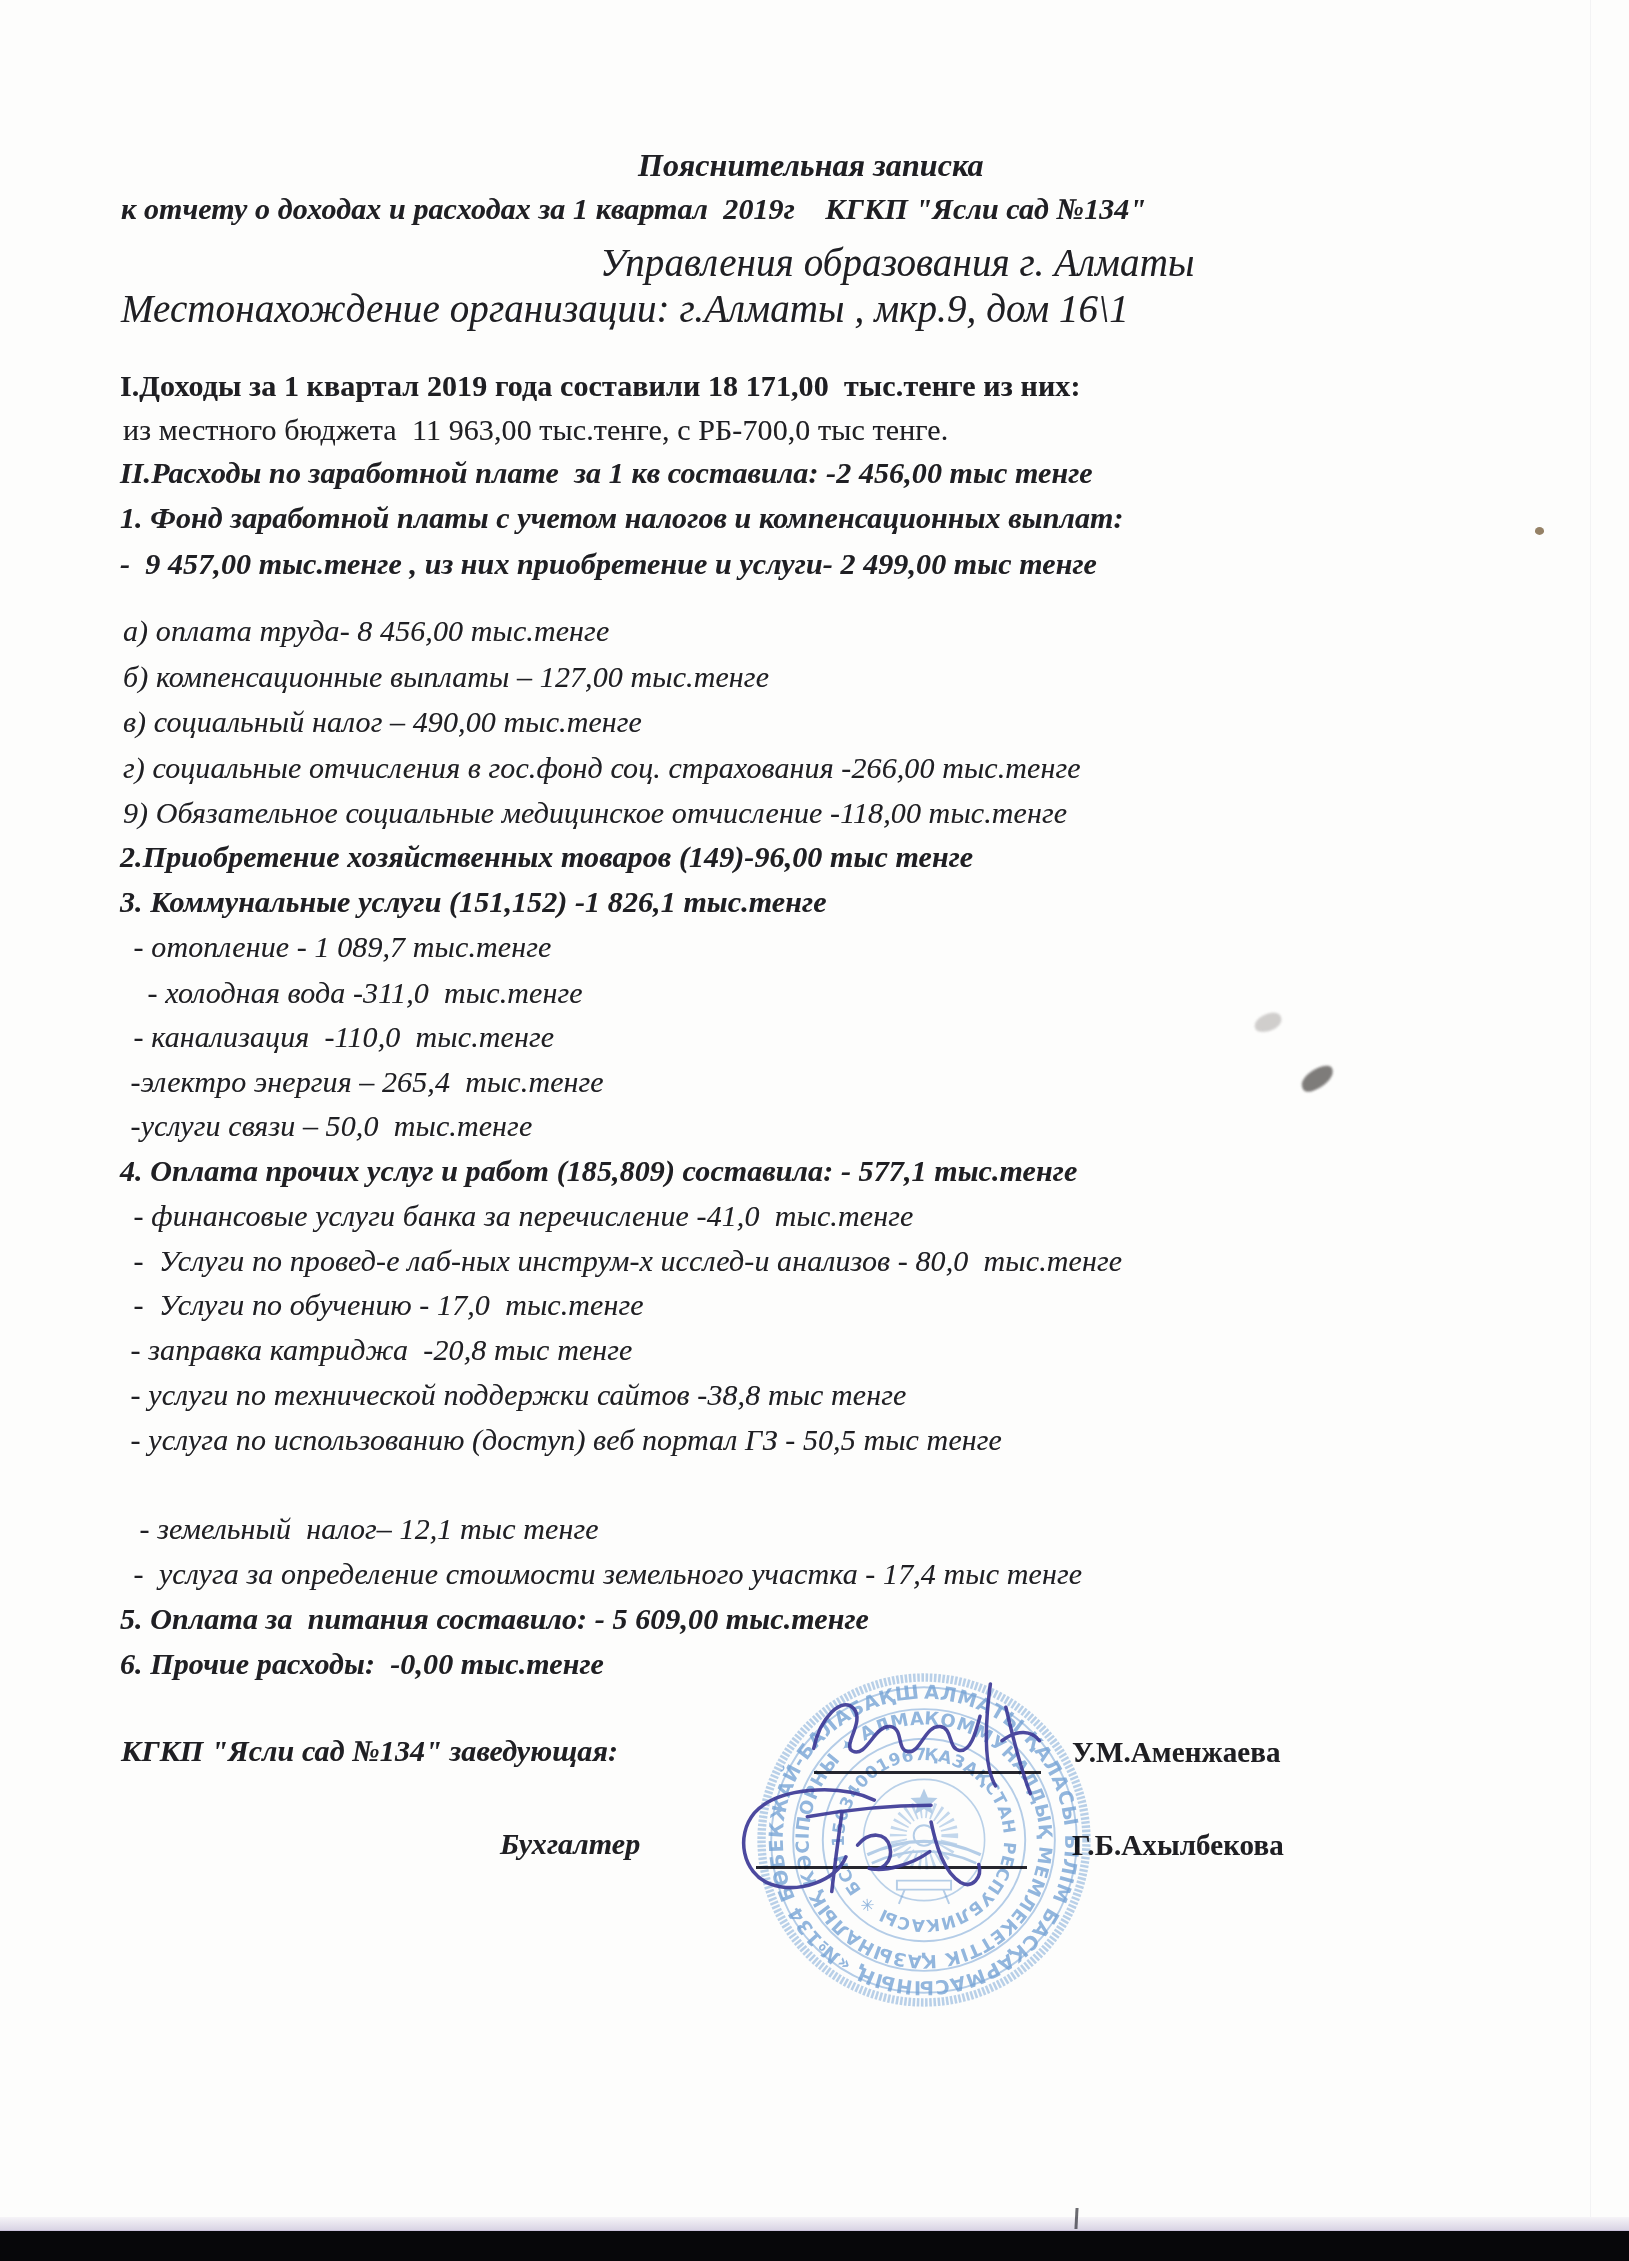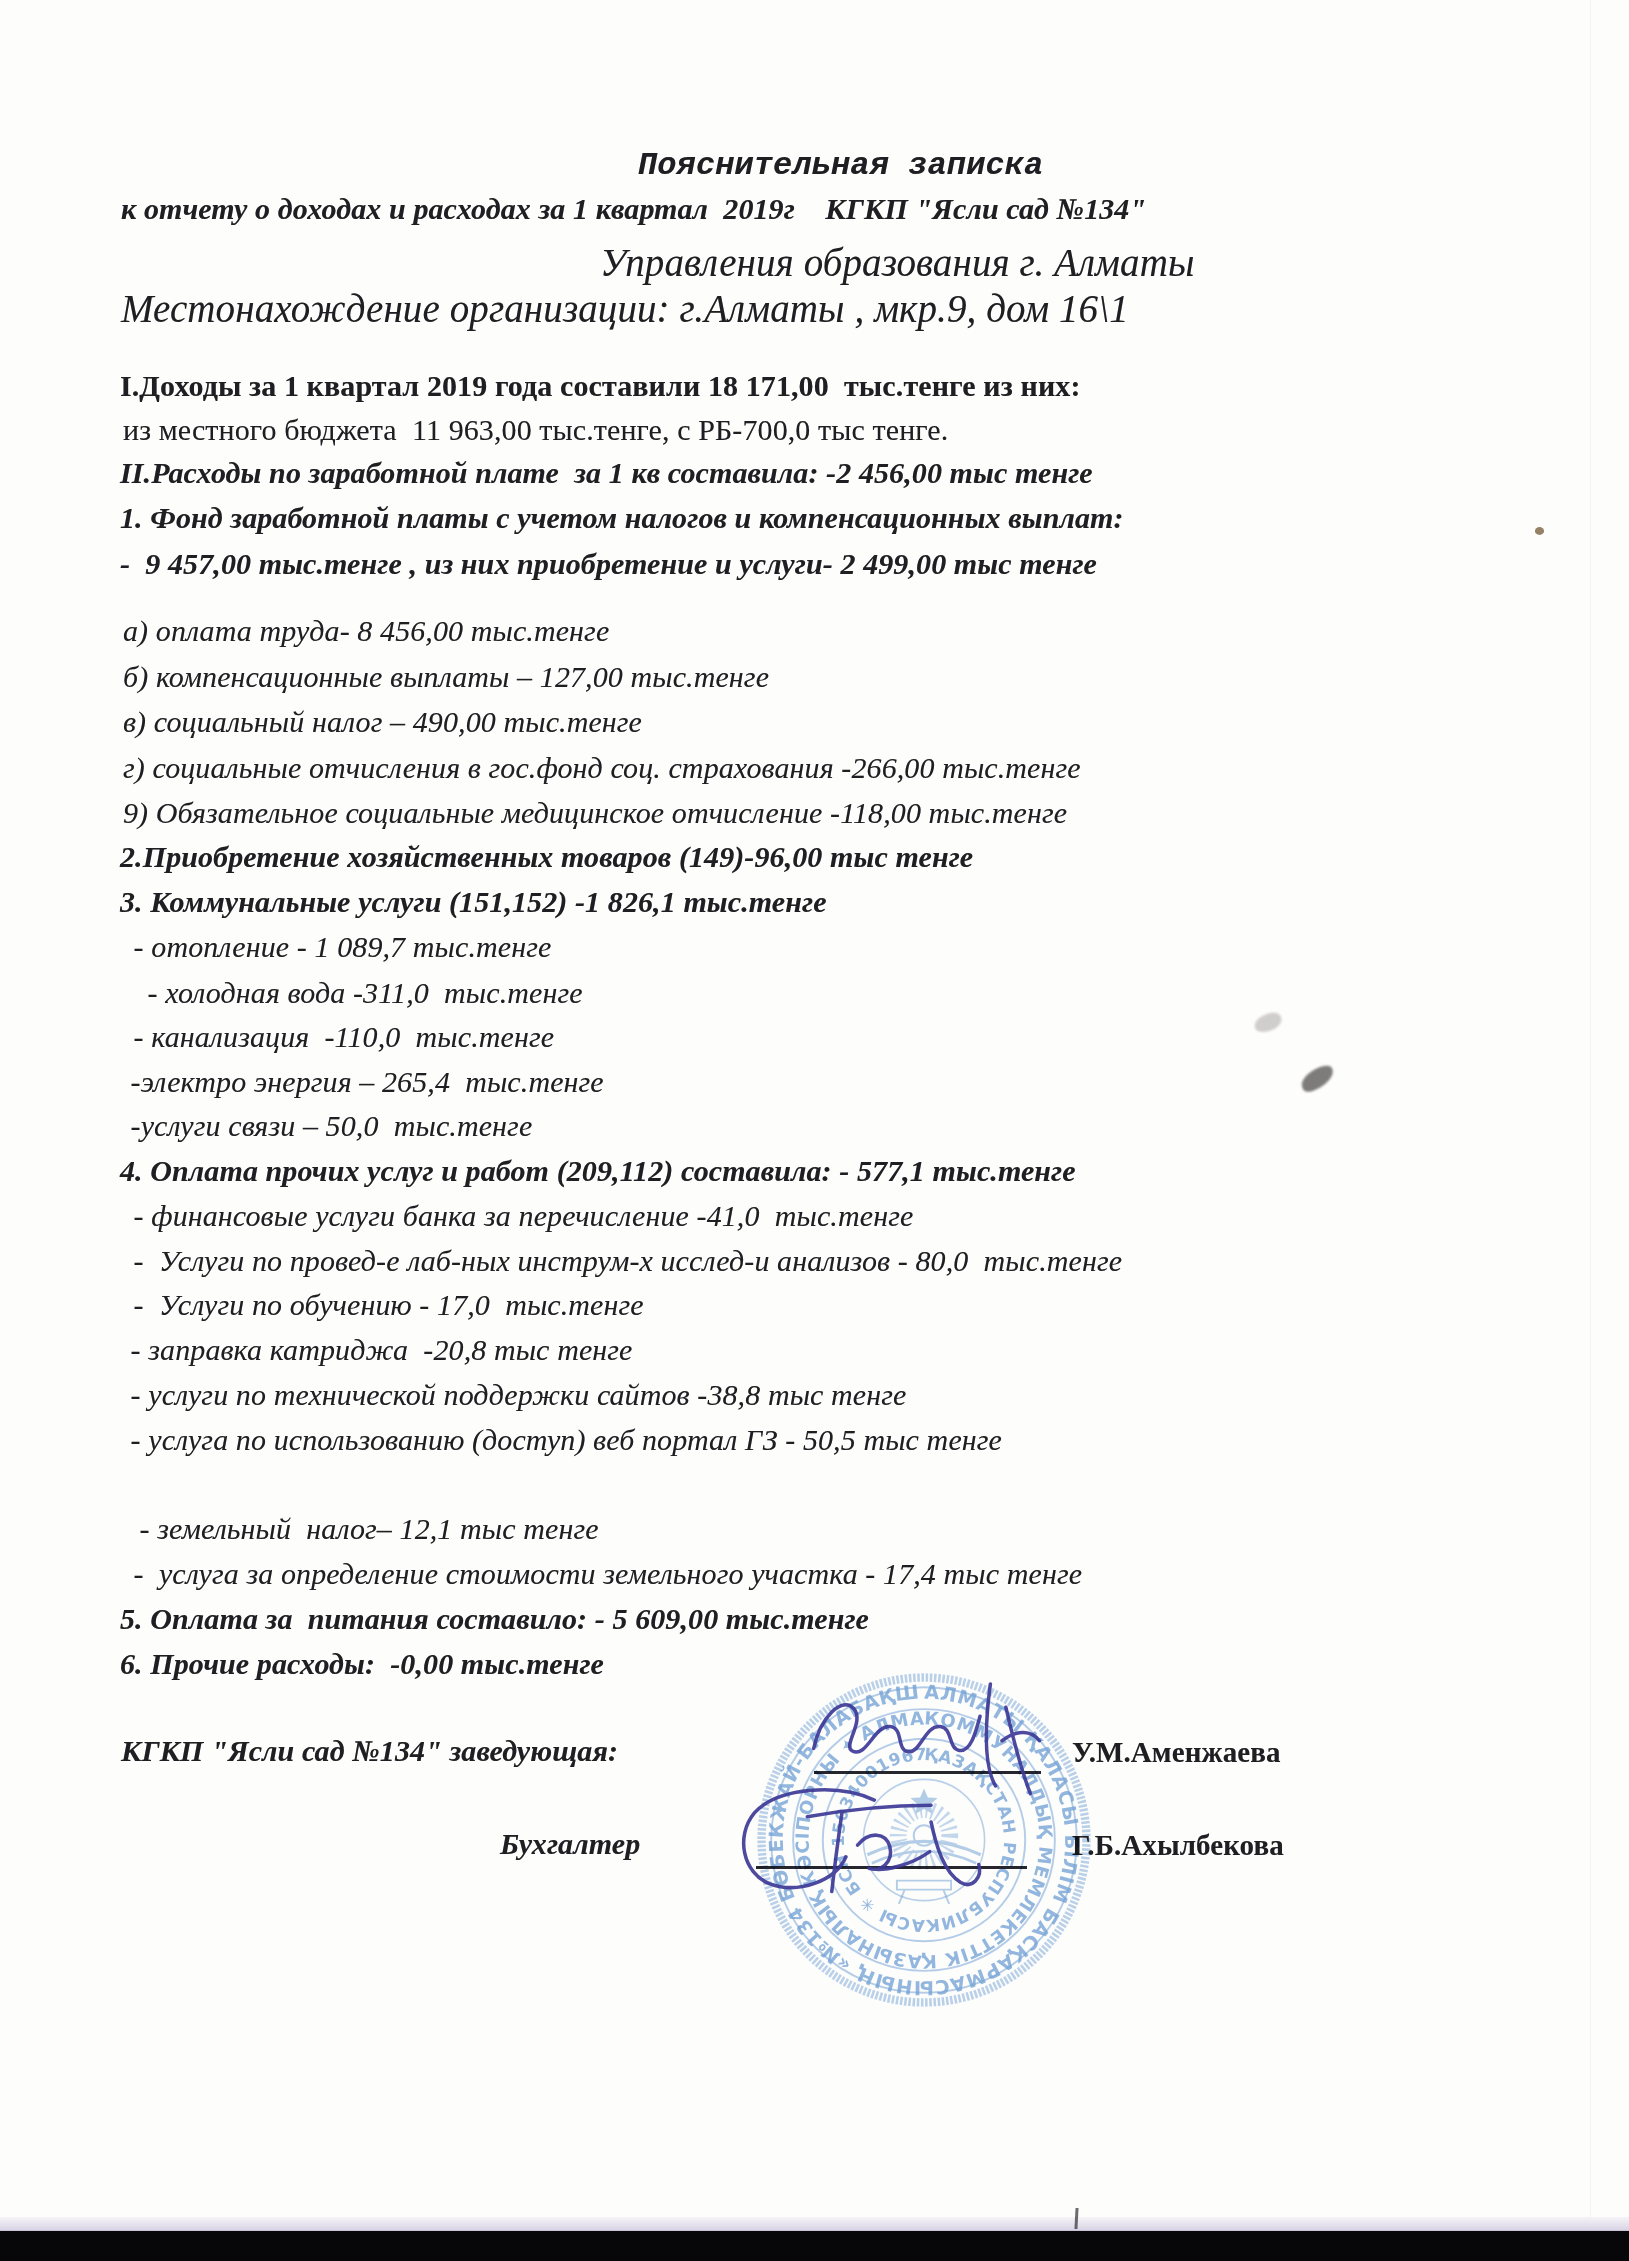--- a/index.html
+++ b/index.html
@@ -64,21 +64,21 @@
   .bottom-tick{
     position:absolute;left:1075px;top:2208px;width:3.2px;height:20.6px;
     background:#3a3a42;opacity:.75;transform:rotate(3deg);
   }
 </style>
 </head>
 <body>
 
 <div class="page">
 
-  <div class="line b it title" style="left:638px;top:147px;font-family:Liberation Mono, monospace;">Пояснительная записка</div>
+  <div class="line b it title" style="left:638px;top:147px;">Пояснительная записка</div>
   <div class="line b it hdr2" style="left:121px;top:192px;">к отчету о доходах и расходах за 1 квартал  2019г    КГКП "Ясли сад №134"</div>
   <div class="line it hdr3" style="left:600px;top:240px;">Управления образования г. Алматы</div>
   <div class="line it hdr3" style="left:121px;top:286px;">Местонахождение организации: г.Алматы , мкр.9, дом 16\1</div>
 
   <div class="line b" style="left:120px;top:369px;">I.Доходы за 1 квартал 2019 года составили 18 171,00  тыс.тенге из них:</div>
   <div class="line" style="left:123px;top:413px;">из местного бюджета  11 963,00 тыс.тенге, с РБ-700,0 тыс тенге.</div>
   <div class="line b it" style="left:120px;top:456px;">II.Расходы по заработной плате  за 1 кв составила: -2 456,00 тыс тенге</div>
   <div class="line b it" style="left:120px;top:501px;">1. Фонд заработной платы с учетом налогов и компенсационных выплат:</div>
   <div class="line b it" style="left:120px;top:547px;">-  9 457,00 тыс.тенге , из них приобретение и услуги- 2 499,00 тыс тенге</div>
   <div class="line it" style="left:123px;top:614px;">а) оплата труда- 8 456,00 тыс.тенге</div>
@@ -86,21 +86,21 @@
   <div class="line it" style="left:123px;top:705px;">в) социальный налог – 490,00 тыс.тенге</div>
   <div class="line it" style="left:123px;top:751px;">г) социальные отчисления в гос.фонд соц. страхования -266,00 тыс.тенге</div>
   <div class="line it" style="left:123px;top:796px;">9) Обязательное социальные медицинское отчисление -118,00 тыс.тенге</div>
   <div class="line b it" style="left:120px;top:840px;">2.Приобретение хозяйственных товаров (149)-96,00 тыс тенге</div>
   <div class="line b it" style="left:120px;top:885px;">3. Коммунальные услуги (151,152) -1 826,1 тыс.тенге</div>
   <div class="line it" style="left:126px;top:930px;"> - отопление - 1 089,7 тыс.тенге</div>
   <div class="line it" style="left:140px;top:976px;"> - холодная вода -311,0  тыс.тенге</div>
   <div class="line it" style="left:126px;top:1020px;"> - канализация  -110,0  тыс.тенге</div>
   <div class="line it" style="left:123px;top:1065px;"> -электро энергия – 265,4  тыс.тенге</div>
   <div class="line it" style="left:123px;top:1109px;"> -услуги связи – 50,0  тыс.тенге</div>
-  <div class="line b it" style="left:120px;top:1154px;">4. Оплата прочих услуг и работ (209,112) составила: - 577,1 тыс.тенге</div>
+  <div class="line b it" style="left:120px;top:1154px;">4. Оплата прочих услуг и работ (185,809) составила: - 577,1 тыс.тенге</div>
   <div class="line it" style="left:126px;top:1199px;"> - финансовые услуги банка за перечисление -41,0  тыс.тенге</div>
   <div class="line it" style="left:126px;top:1244px;"> -  Услуги по провед-е лаб-ных инструм-х исслед-и анализов - 80,0  тыс.тенге</div>
   <div class="line it" style="left:126px;top:1288px;"> -  Услуги по обучению - 17,0  тыс.тенге</div>
   <div class="line it" style="left:123px;top:1333px;"> - заправка катриджа  -20,8 тыс тенге</div>
   <div class="line it" style="left:123px;top:1378px;"> - услуги по технической поддержки сайтов -38,8 тыс тенге</div>
   <div class="line it" style="left:123px;top:1423px;"> - услуга по использованию (доступ) веб портал ГЗ - 50,5 тыс тенге</div>
   <div class="line it" style="left:132px;top:1512px;"> - земельный  налог– 12,1 тыс тенге</div>
   <div class="line it" style="left:126px;top:1557px;"> -  услуга за определение стоимости земельного участка - 17,4 тыс тенге</div>
   <div class="line b it" style="left:120px;top:1602px;">5. Оплата за  питания составило: - 5 609,00 тыс.тенге</div>
   <div class="line b it" style="left:120px;top:1647px;">6. Прочие расходы:  -0,00 тыс.тенге</div>

